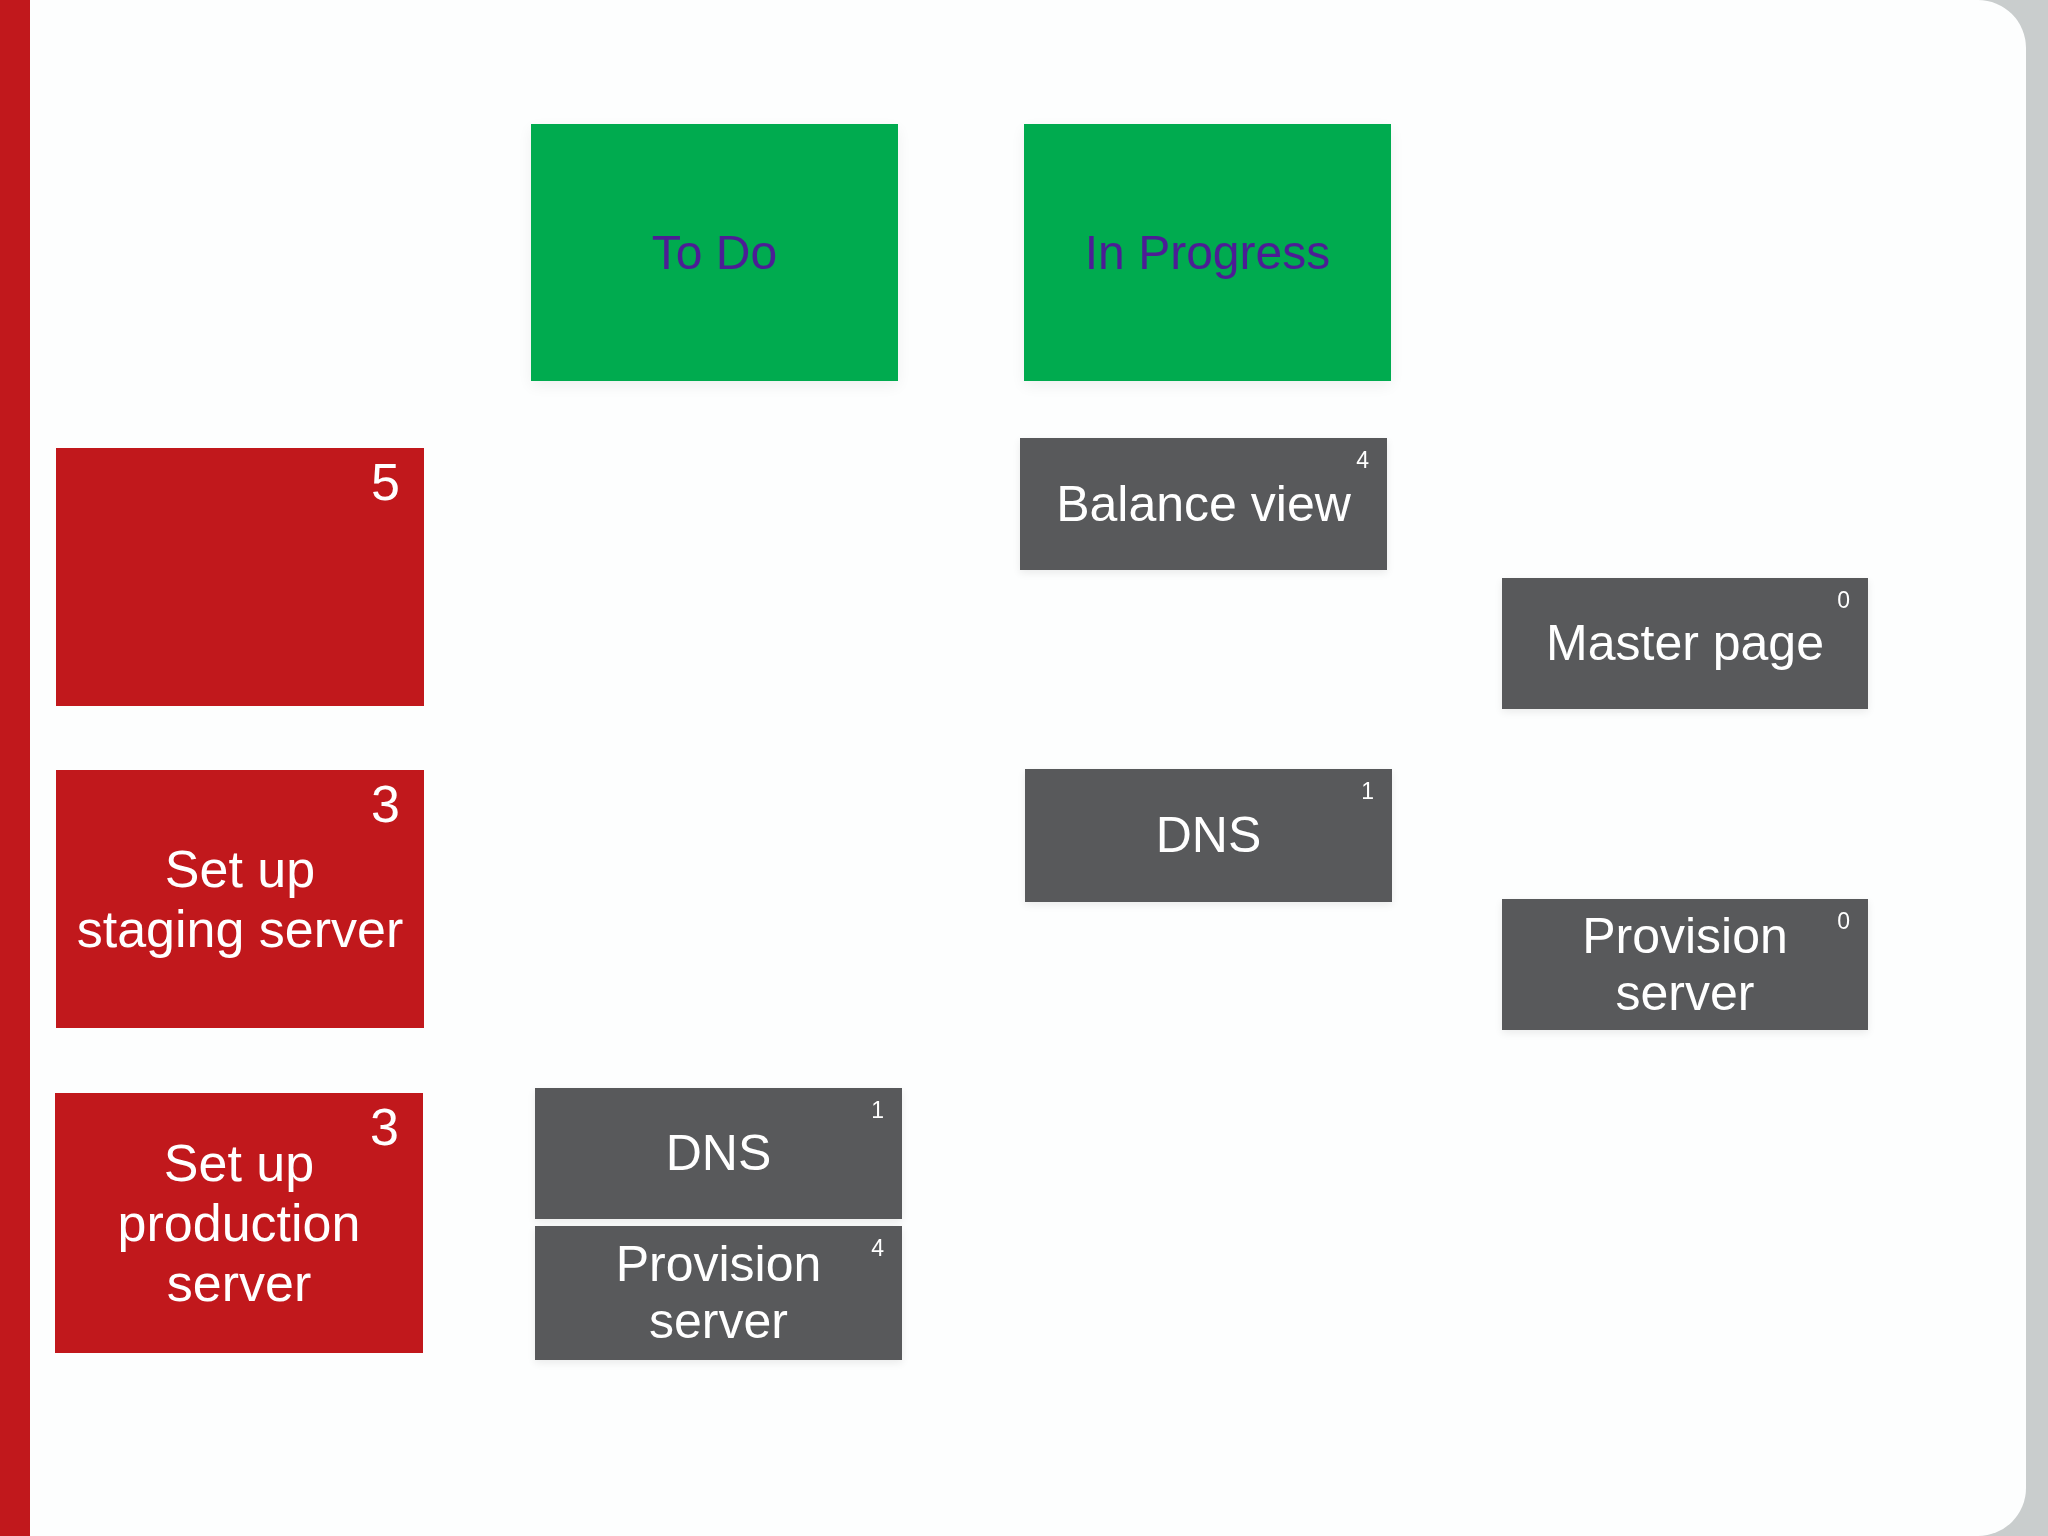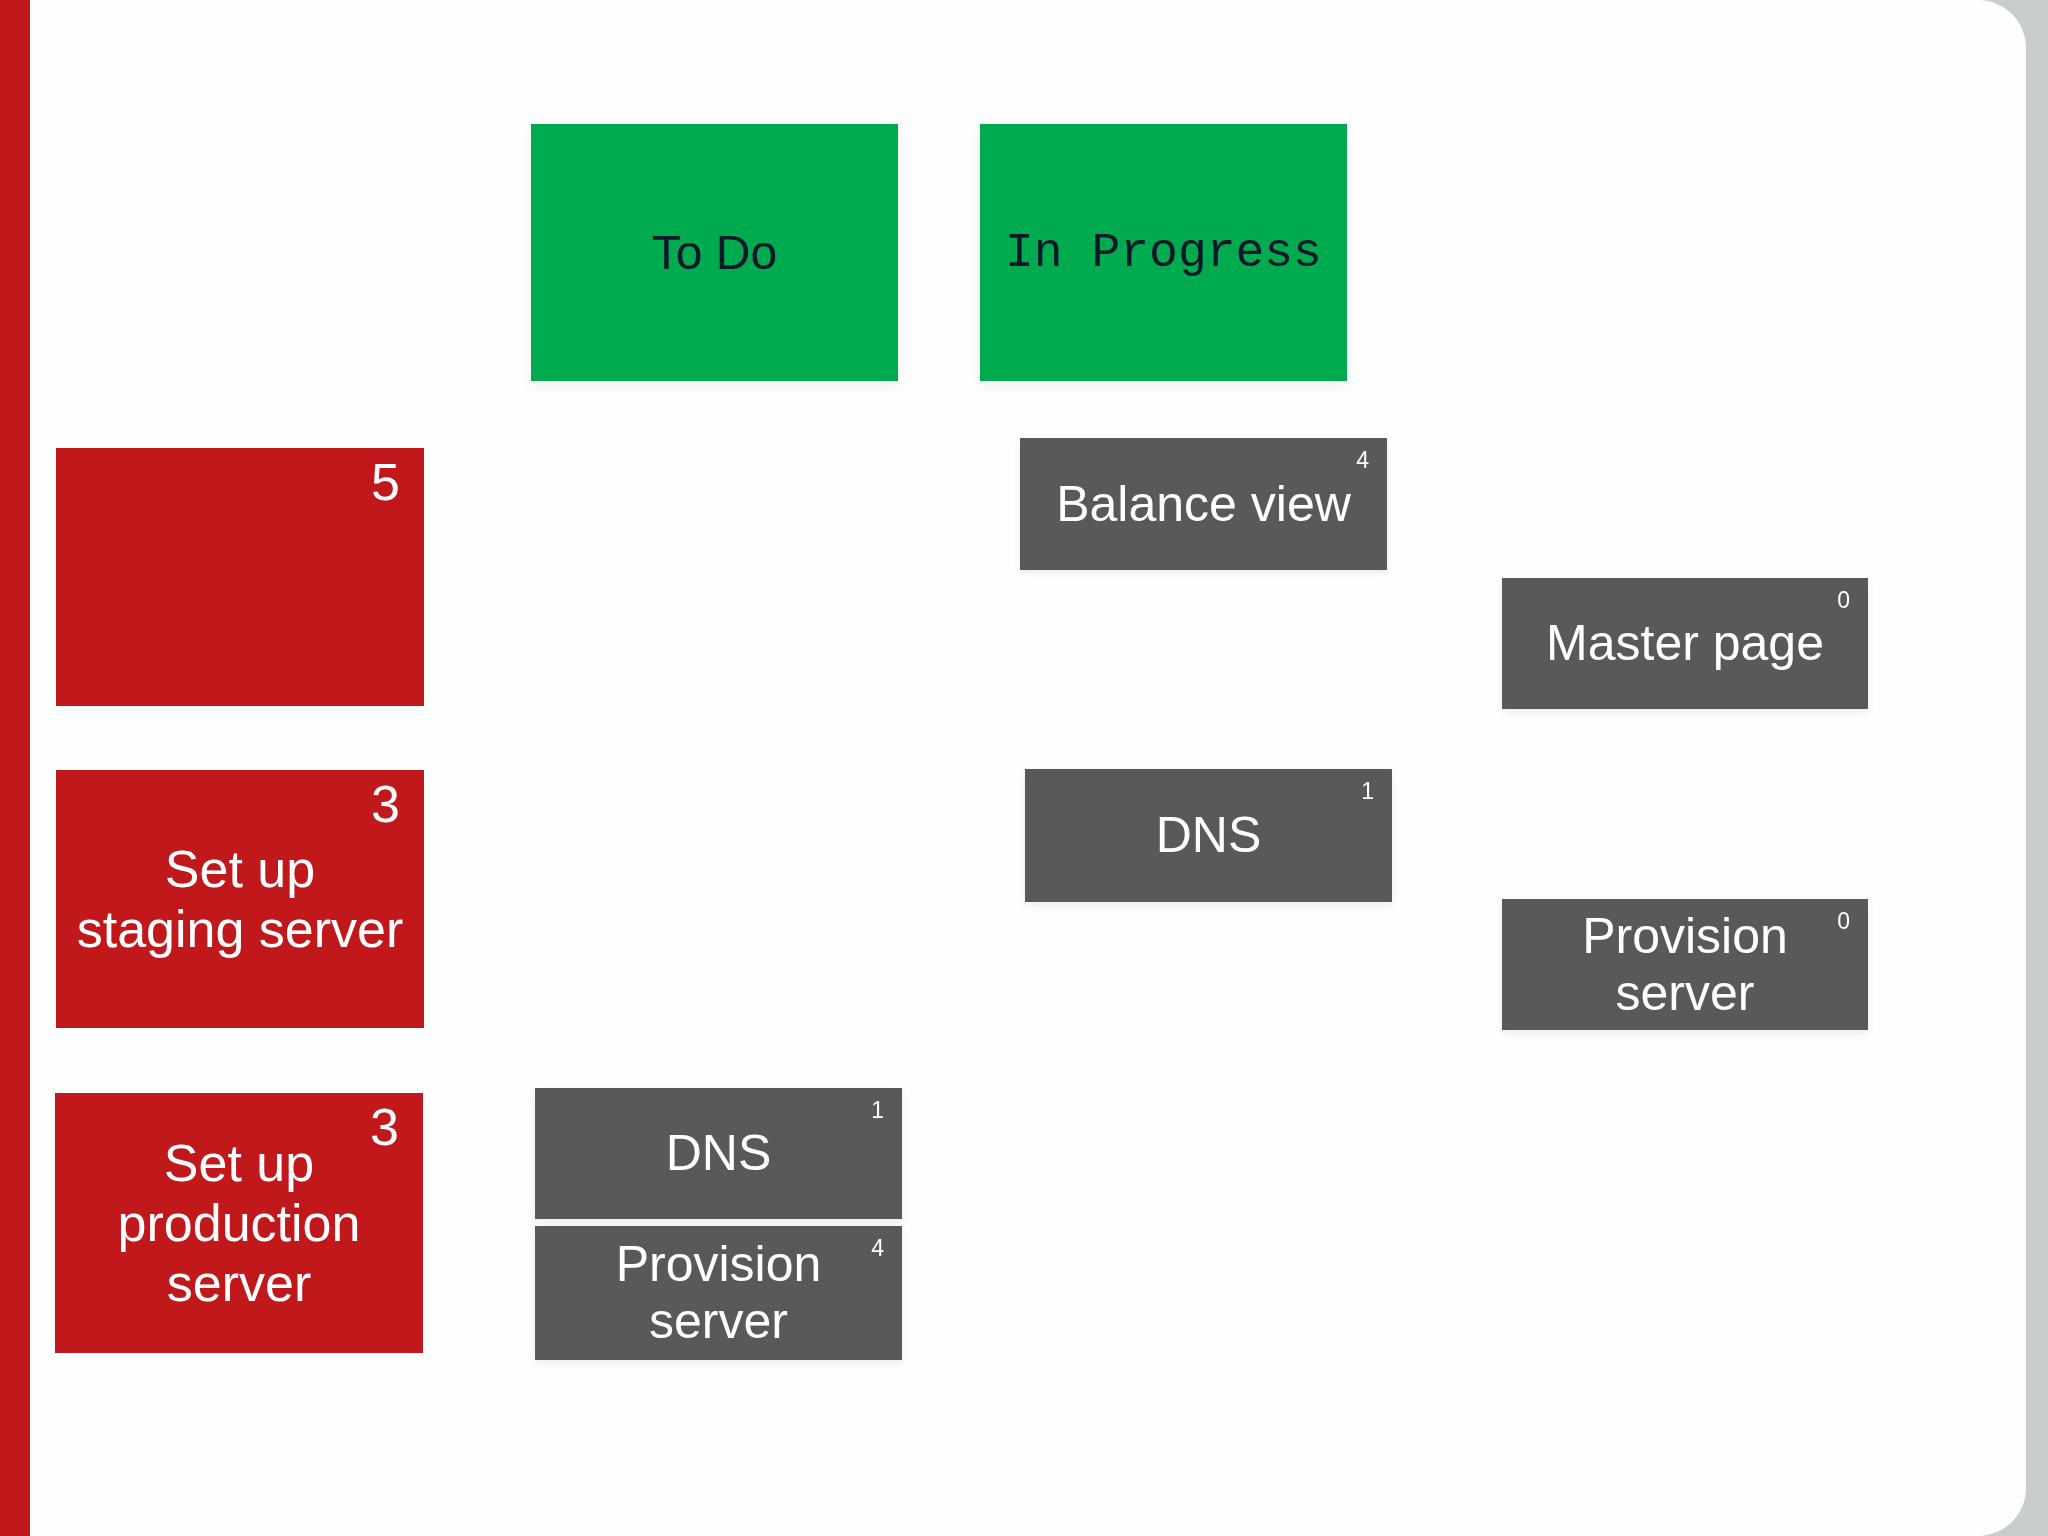--- a/index.html
+++ b/index.html
@@ -31,21 +31,21 @@
     width: 30px;
     height: 1536px;
     background: #c1181c;
   }
   .col-header {
     position: absolute;
     display: flex;
     align-items: center;
     justify-content: center;
     background: #00ab4f;
-    color: #0f172a;
+    color: #4c1d95;
     font-size: 48px;
     box-shadow: 0 5px 14px rgba(0,0,0,0.06);
   }
   .card {
     position: absolute;
     display: flex;
     align-items: center;
     justify-content: center;
     color: #ffffff;
     text-align: center;
@@ -83,21 +83,21 @@
 </head>
 <body>
 
 <div class="stage">
   <div class="panel"></div>
   <div class="accent-bar"></div>
 
   <div class="col-header" style="left:531px; top:124px; width:367px; height:257px;">
     <span>To Do</span>
   </div>
-  <div class="col-header" style="left:980px; top:124px; width:367px; height:257px;font-family:Liberation Mono, monospace;">
+  <div class="col-header" style="left:1024px; top:124px; width:367px; height:257px;">
     <span>In Progress</span>
   </div>
 
   <div class="card red" style="left:56px; top:448px; width:368px; height:258px;">
     <span class="badge">5</span>
   </div>
   <div class="card red" style="left:56px; top:770px; width:368px; height:258px;">
     <span class="badge">3</span>
     <span class="title">Set up
 staging server</span>

